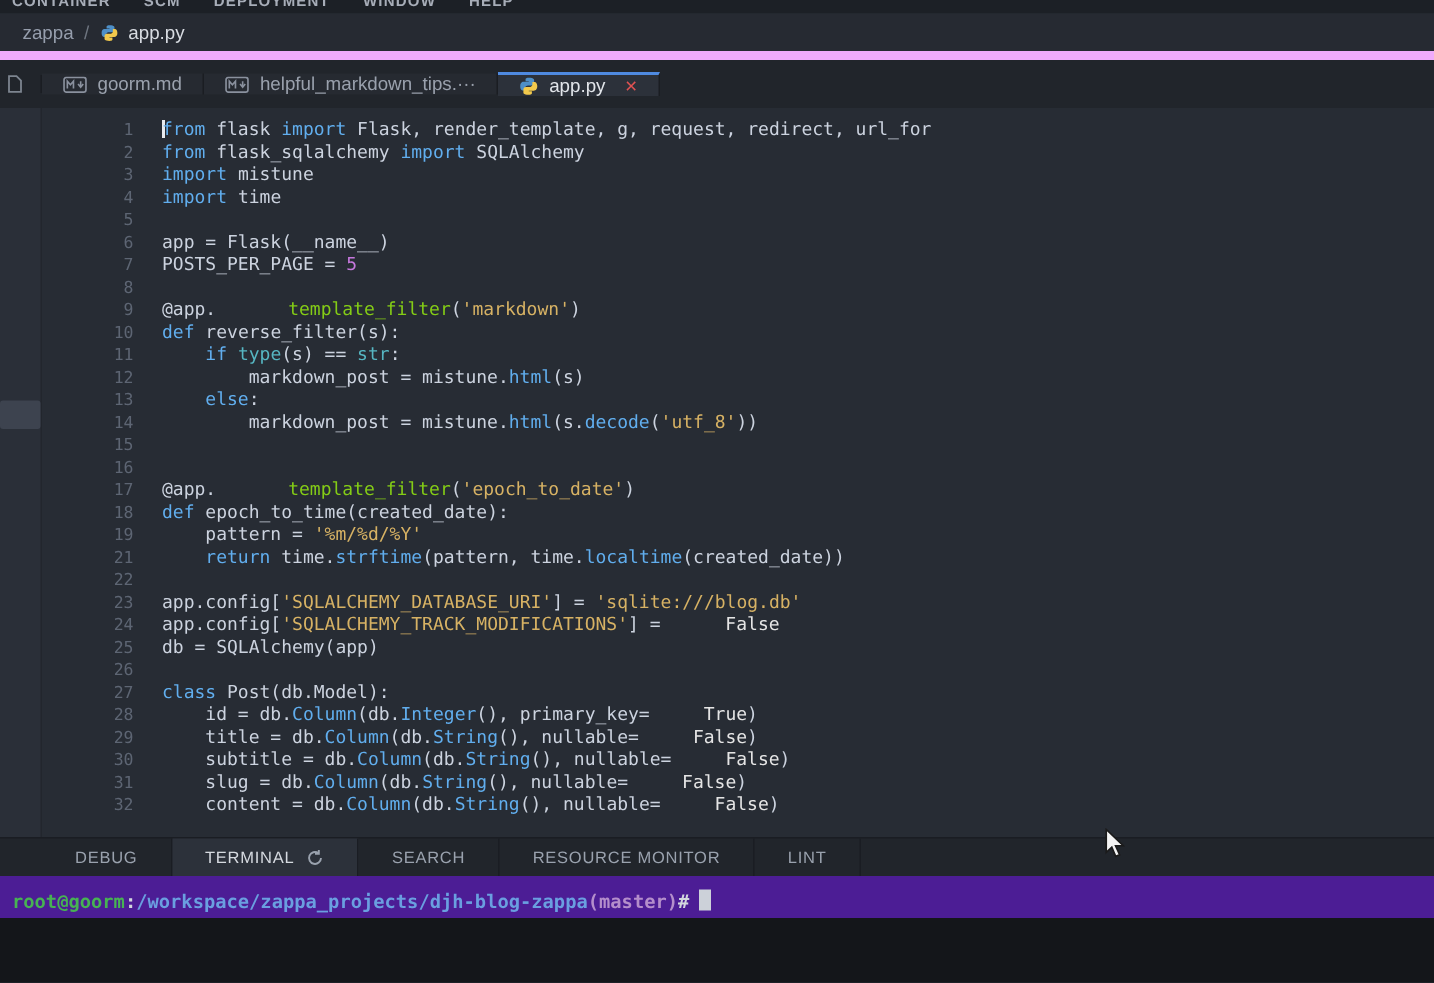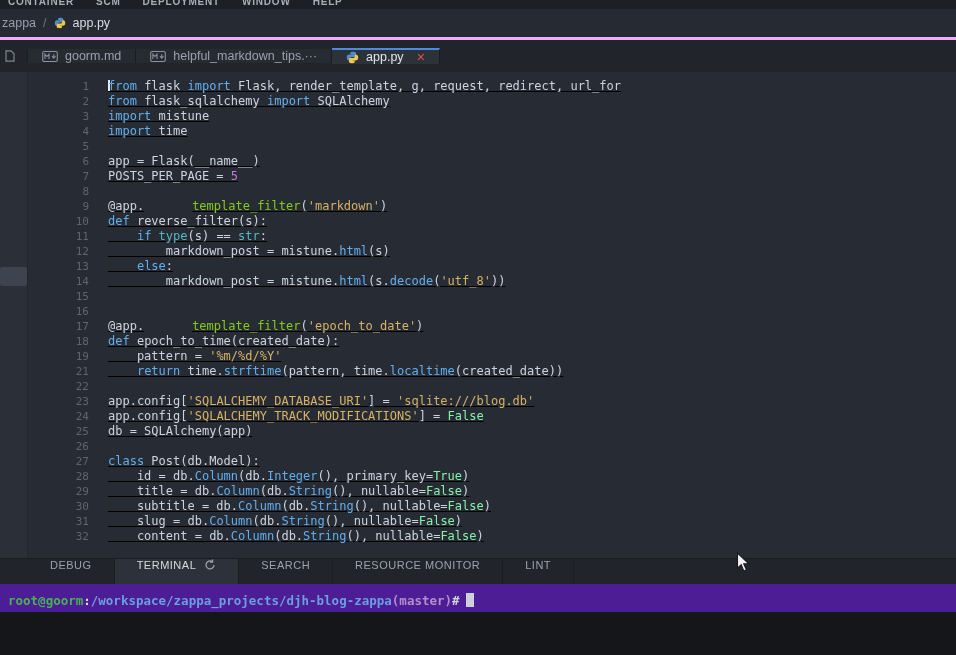--- a/index.html
+++ b/index.html
@@ -7,55 +7,55 @@
   .screen {
     position: relative; width: 956px; height: 612px; overflow: hidden;
     background: #272c34; font-family: "Liberation Sans", sans-serif;
     user-select: none;
   }
   
   .menubar { height: 9px; background:#1c2026; overflow: hidden; }
   .menubar-inner { display:flex; gap:22px; padding-left:8px; transform: translateY(-4px); }
   .menu-item { font-size:10px; font-weight:bold; letter-spacing:.8px; color:#a7adb8; white-space:nowrap; }
   
-  .breadcrumb { height:31px; background:#262a32; border-bottom:3px solid #f0abfc;
-    display:flex; align-items:center; gap:7px; padding-left:2px; font-size:12.5px; }
+  .breadcrumb { height:31px; background:#262a32; border-bottom:6px solid #f0abfc;
+    display:flex; align-items:center; gap:7px; padding-left:15px; font-size:12.5px; }
   .crumb-project { color:#969ead; }
   .crumb-sep { color:#6f7681; }
   .crumb-file { color:#d8dce2; }
   .icon-wrap { display:inline-flex; align-items:center; }
   
   .tabbar { height:32px; background:#21252b; display:flex; align-items:center; }
   .tab-stub { width:28px; flex:none; display:flex; align-items:center; padding-left:5px;
     border-right:1px solid #1a1d22; }
   .tab { display:flex; align-items:center; gap:7px; padding:0 14px; background:#262a31;
     border-right:1px solid #1a1d22; font-size:12.5px; color:#9aa1ad; white-space:nowrap; }
   .tab.active { background:#2c313a; color:#e2e5ea; border-top:2px solid #4f8ae0; }
   .tab-close { color:#e05252; font-size:14px; line-height:1; margin-left:6px; }
   
   .editor { height:486px; background:#272c34; position:relative; display:flex; overflow:hidden; }
   .rail { width:28px; flex:none; background:#2a2f38; border-right:1px solid #22262d; position:relative; }
   .rail-chip { position:absolute; left:0; top:195px; width:27px; height:19px; background:#3d434f; border-radius:2px; }
   .code { flex:1; padding-top:7px; font-family:"DejaVu Sans Mono", monospace; font-size:12px; overflow:hidden; }
   .code-line { display:flex; height:15px; line-height:15px; white-space:pre; }
   .gutter { width:68px; flex:none; text-align:right; padding-right:7px; color:#5d6573; font-size:11px; }
-  .line-content { padding-left:12px; white-space:pre;text-decoration:underline; }
+  .line-content { padding-left:12px; white-space:pre; }
   .tok-kw  { color:#61aeee; }
   .tok-pl  { color:#ccd3df; }
   .tok-st  { color:#d7b264; }
   .tok-nm  { color:#c678dd; }
   .tok-bi  { color:#56b6c2; }
   .tok-fn  { color:#61aeee; }
   .tok-dec { color:#84cc16;margin-left:48px; }
-  .tok-bool{ color:#86efac; }
+  .tok-bool{ color:#e5e5e5;margin-left:36px; }
   .caret { display:inline-block; width:2px; height:12px; background:#e8eaee; margin-right:-2px; vertical-align:-2px; }
   
   .panelbar { height:26px; background:#21252b; border-top:1px solid #1a1d23;
     display:flex; align-items:stretch; padding-left:28px; }
-  .ptab { display:flex; align-items:flex-start; gap:8px; padding:0 22px; font-size:11px;
+  .ptab { display:flex; align-items:center; gap:8px; padding:0 22px; font-size:11px;
     letter-spacing:.5px; color:#9aa2ae; border-right:1px solid #1a1d23; white-space:nowrap; }
   .ptab.active { background:#2c313a; color:#d6dae0; }
   .ptab-icon { display:inline-flex; align-items:center; }
   
   .terminal { height:71px; background:#4c1d95; padding:9px 0 0 8px;
     font-family:"DejaVu Sans Mono", monospace; font-size:12.5px; }
   .prompt-line { white-space:pre; }
   .seg-green   { color:#47b353; font-weight:bold; }
   .seg-plain   { color:#d3d7de; font-weight:bold; }
   .seg-blue    { color:#6a9fe0; font-weight:bold; }

